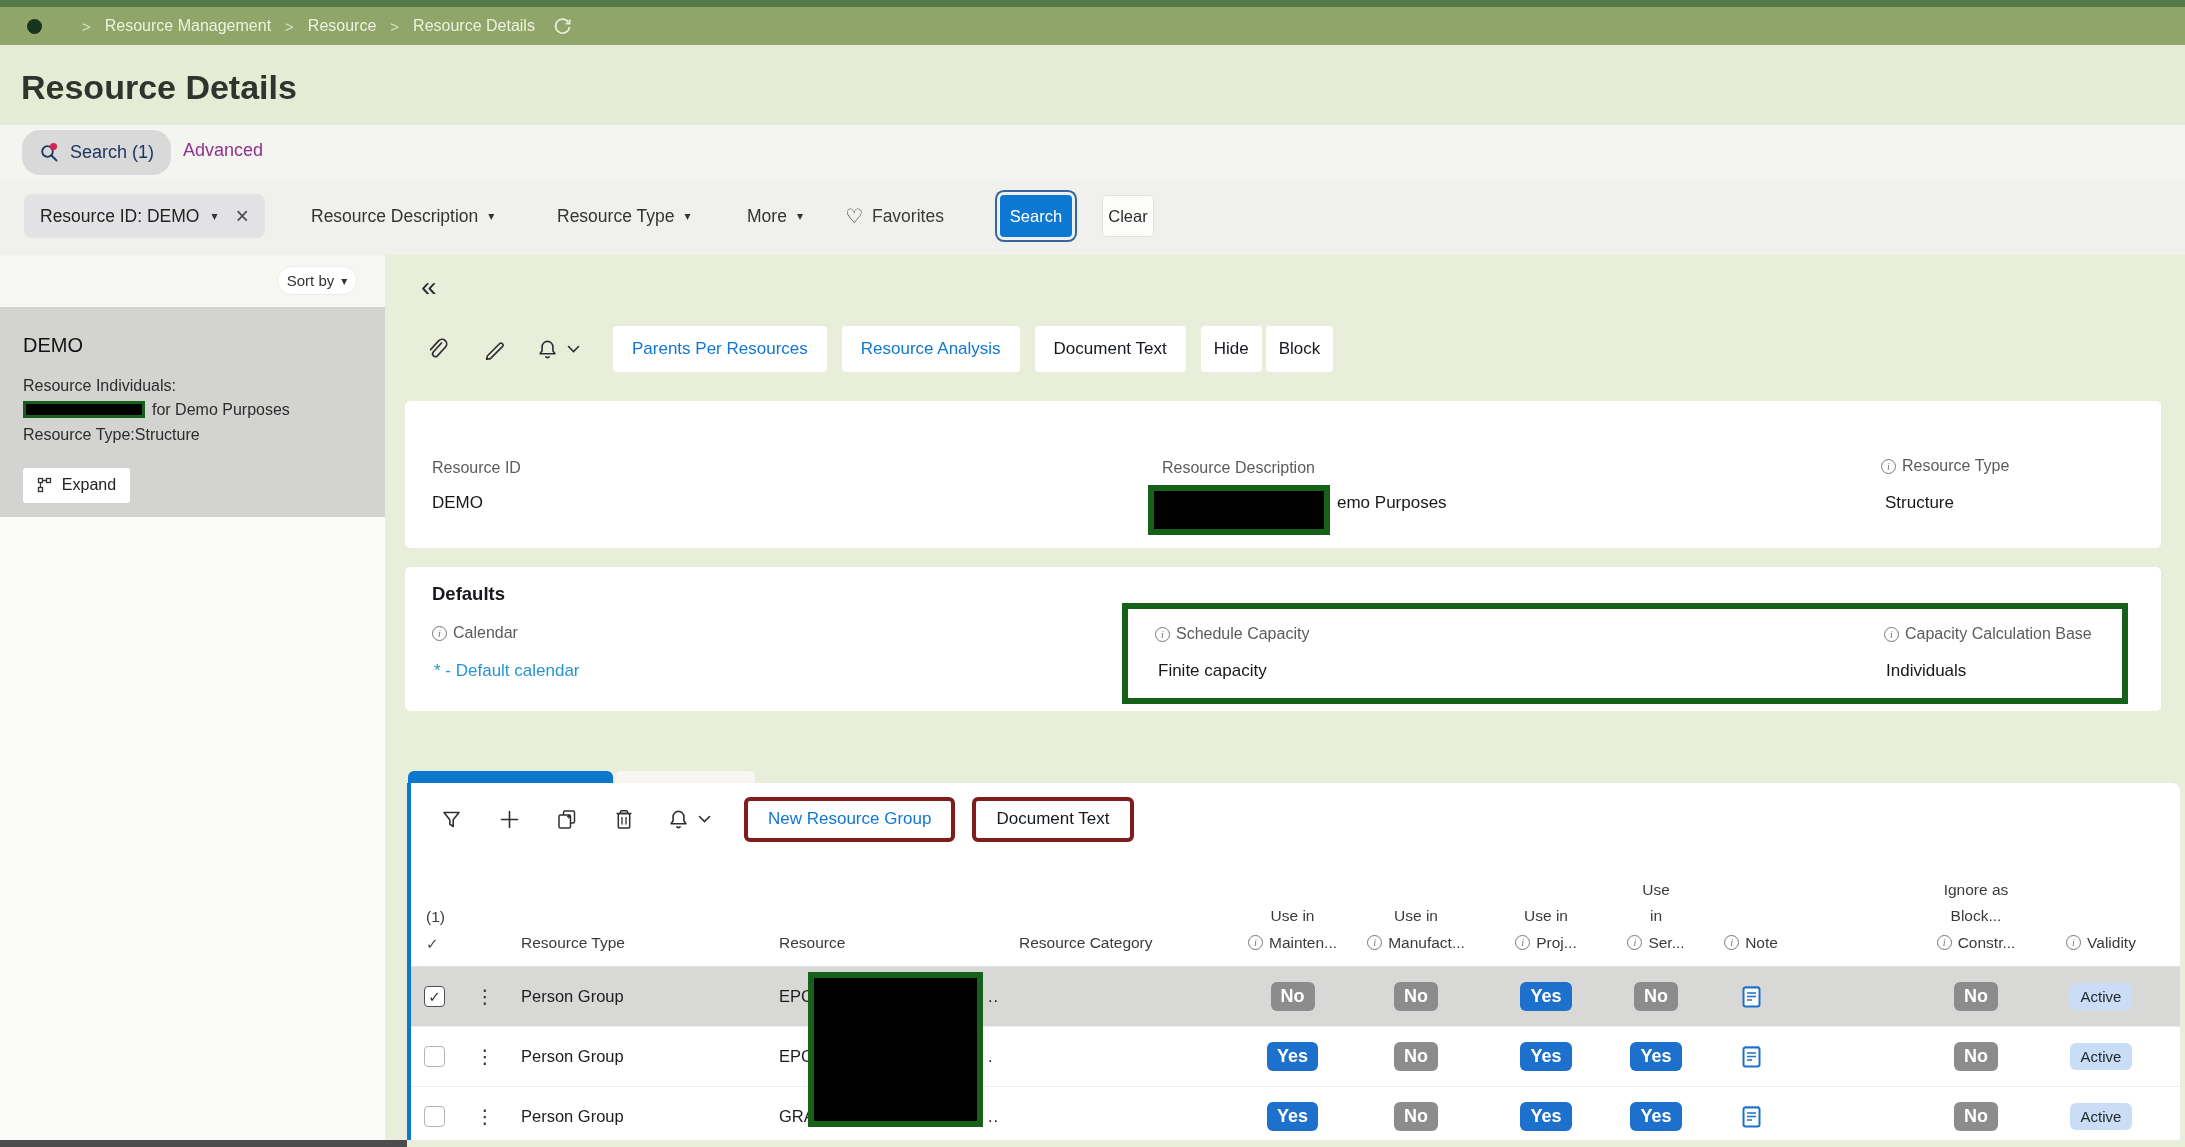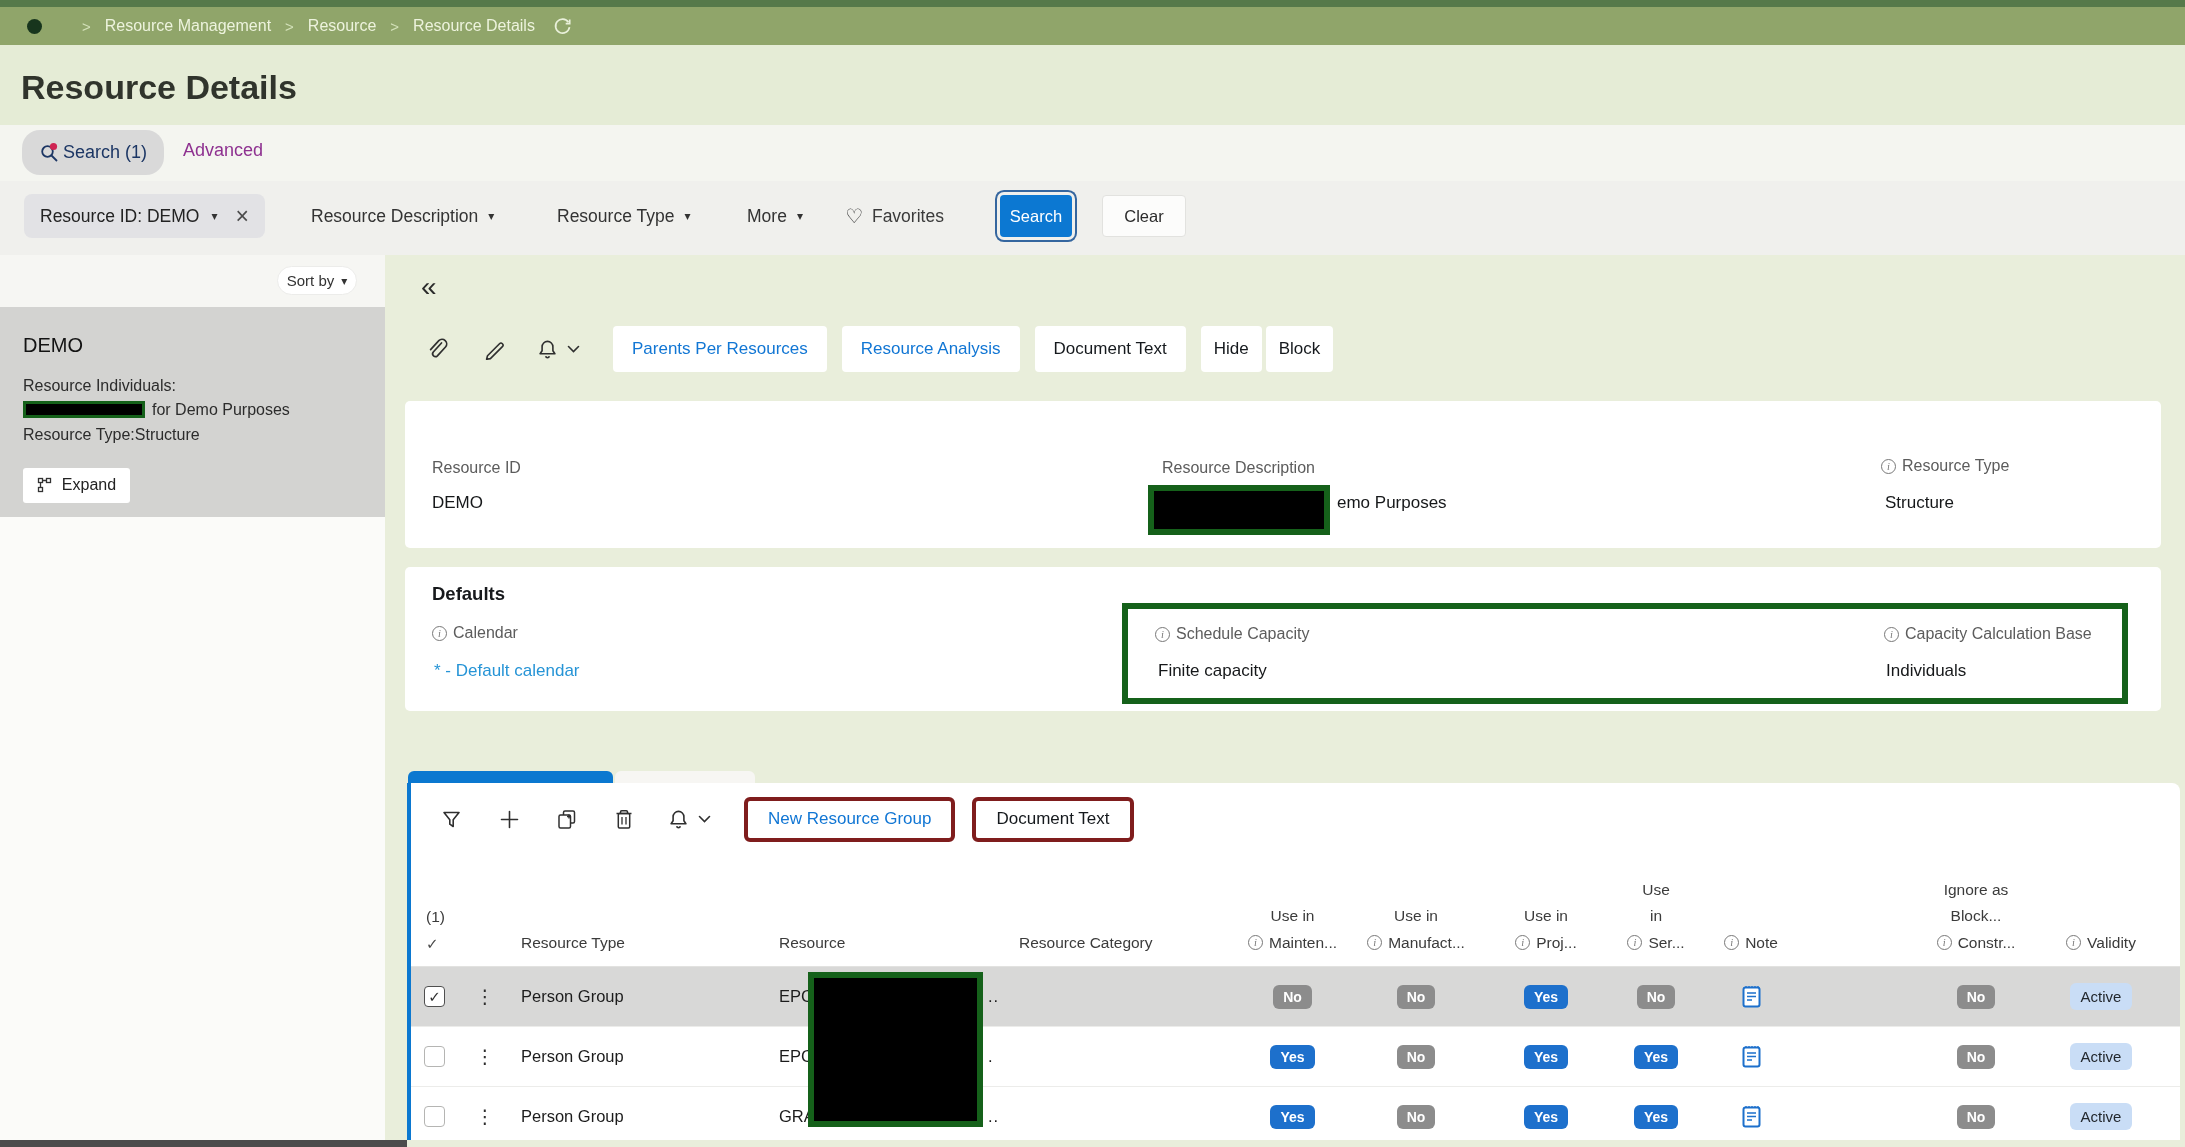--- a/index.html
+++ b/index.html
@@ -14,38 +14,38 @@
   .bc-dot { width:15px; height:15px; border-radius:50%; background:#17351d; margin-right:26px; flex:none; }
   .bc-item { color:#edf3dd; font-size:16px; cursor:pointer; }
   .bc-sep { color:#d4e2ba; font-size:15px; margin:0 14px; }
   .bc-refresh { margin-left:18px; display:flex; align-items:center; }
 
   .title-band { left:0; top:45px; width:2185px; height:80px; background:#e5ecd6; }
   .page-title { position:absolute; left:21px; top:23px; font-size:34px; font-weight:700; color:#30342c; }
 
   .search-row { left:0; top:125px; width:2185px; height:56px; background:#f4f5f0; }
   .search-chip { position:absolute; left:22px; top:5px; height:45px; padding:0 17px; background:#d9d9d9;
-    border-radius:18px; display:flex; align-items:center; gap:2px; color:#1c3664; font-size:18px; cursor:pointer; }
+    border-radius:18px; display:flex; align-items:center; gap:9px; color:#1c3664; font-size:18px; cursor:pointer; }
   .advanced-link { position:absolute; left:183px; top:15px; font-size:18px; color:#8e3190; cursor:pointer; }
 
   .filter-row { left:0; top:181px; width:2185px; height:74px; background:#f0f0ed; }
   .filter-chip { position:absolute; left:24px; top:13px; height:44px; background:#e2e2e5; border-radius:8px;
     display:flex; align-items:center; padding:0 16px; gap:12px; font-size:17.5px; color:#232323; cursor:pointer; }
   .chip-close { font-size:23px; color:#4c4c4c; line-height:1; margin-left:6px; cursor:pointer; }
   .caret { font-size:12px; color:#333; }
   .dd { position:absolute; top:13px; height:44px; display:flex; align-items:center; gap:10px;
     font-size:17.5px; color:#333; cursor:pointer; }
   .dd-1 { left:311px; } .dd-2 { left:557px; } .dd-3 { left:747px; }
   .favorites { position:absolute; left:845px; top:13px; height:44px; display:flex; align-items:center; gap:9px;
     font-size:17.5px; color:#3a3a3a; cursor:pointer; }
   .heart { font-size:20px; color:#444; }
   .btn-search { position:absolute; left:1000px; top:14px; width:72px; height:42px; background:#0c78d2;
     color:#fff; font-size:16.5px; border:none; border-radius:4px; cursor:pointer;
     box-shadow:0 0 0 3px #f0f0ed, 0 0 0 5px #35669f; }
-  .btn-clear { position:absolute; left:1102px; top:14px; width:84px; height:42px; background:#fcfcfb;
+  .btn-clear { position:absolute; left:1102px; top:14px; width:52px; height:42px; background:#fcfcfb;
     color:#2b2b2b; font-size:16.5px; border:1px solid #e2e2df; border-radius:4px; cursor:pointer; }
 
   
   .sidebar { left:0; top:255px; width:385px; height:892px; background:#fbfbf9; }
   .sort-strip { position:absolute; left:0; top:0; width:385px; height:52px; background:#f6f6f3; }
   .sort-pill { position:absolute; left:277px; top:11px; width:80px; height:29px; background:#fff;
     border:1px solid #ececea; border-radius:15px; display:flex; align-items:center; justify-content:center;
     gap:7px; font-size:15px; color:#333; cursor:pointer; }
   .side-card { position:absolute; left:0; top:52px; width:385px; height:210px; background:#d3d3d1;
     padding:27px 20px 0 23px; cursor:pointer; }
@@ -115,21 +115,21 @@
 
   .trow { height:60px; align-items:center; position:relative; border-bottom:1px solid #ececea; }
   .trow.selected { background:#d8d8d7; }
   .cell { display:flex; align-items:center; font-size:16.5px; color:#1c1c1c; }
   .c-center { justify-content:center; }
   .checkbox { width:21px; height:21px; background:#fff; border:1.5px solid #b5b5b3; border-radius:4px;
     display:flex; align-items:center; justify-content:center; font-size:15px; color:#2f2f2f; cursor:pointer; }
   .checkbox.checked { border-color:#4f4f4f; }
   .kebab { font-size:19px; color:#2d2d2d; cursor:pointer; }
   .res-suffix { position:absolute; left:577px; letter-spacing:1px; }
-  .badge { min-width:26px; padding:4px 10px; border-radius:6px; font-size:14px; font-weight:700;
+  .badge { min-width:26px; padding:4px 10px; border-radius:6px; font-size:18px; font-weight:700;
     text-align:center; color:#fff; }
   .badge-yes { background:#1d70cc; } .badge-no { background:#8c8c8c; }
   .badge-active { background:#c9ddf6; color:#23282e; font-weight:400; font-size:15px; padding:5px 11px;
     border-radius:6px; }
   .note-btn { cursor:pointer; display:flex; }
 
   .tbl-redaction { position:absolute; left:423px; top:717px; width:175px; height:155px; background:#000;
     border:6px solid #15611a; z-index:5; }
 </style>
 </head>

